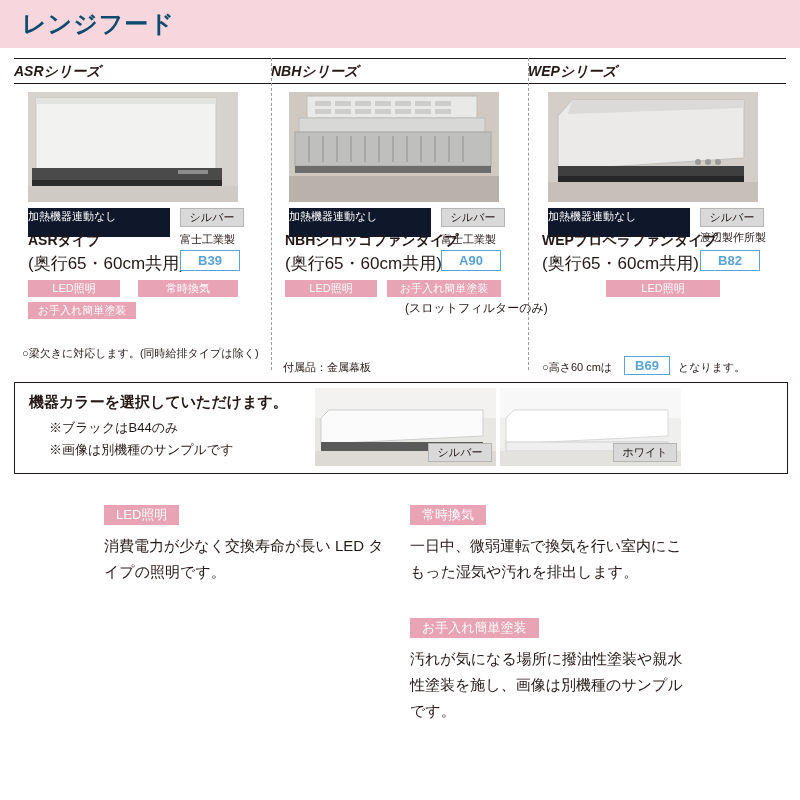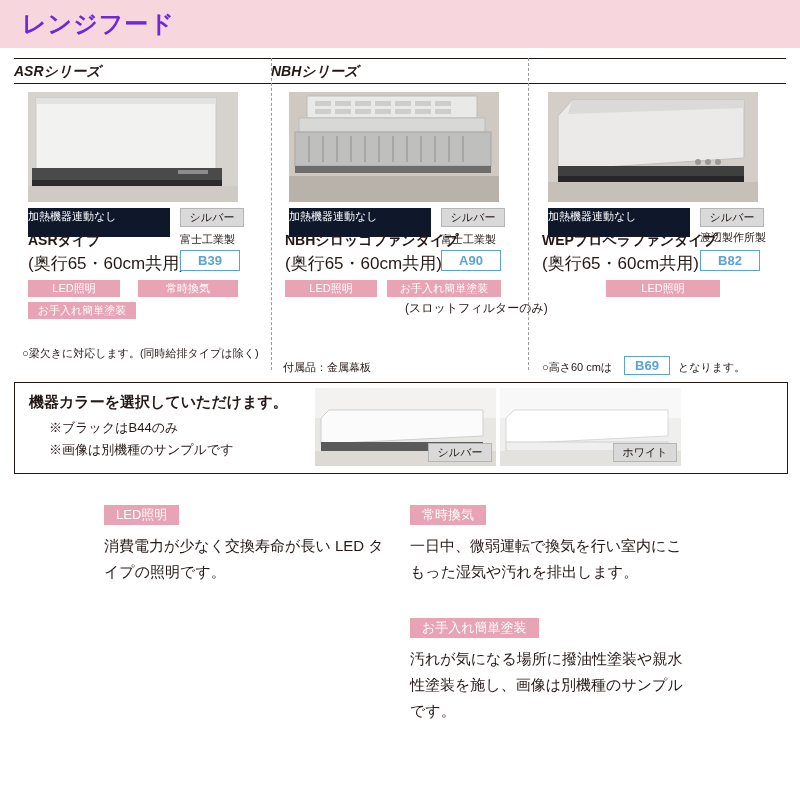--- a/index.html
+++ b/index.html
@@ -26,21 +26,21 @@
     left: 0; top: 0;
     width: 800px;
     height: 48px;
     background: #f7d7dd;
   }
   .header-title {
     position: absolute;
     left: 22px; top: 8px;
     font-size: 24px;
     font-weight: bold;
-    color: #6d28d9;
+    color: #0c4a6e;
     letter-spacing: 1px;
     line-height: 32px;
   }
 
   
   .series-table {
     position: absolute;
     left: 14px; top: 58px;
     width: 772px;
     height: 312px;
@@ -238,20 +238,21 @@
 <div class="page">
 
   <div class="header-band"></div>
   <div class="header-title">レンジフード</div>
 
   <div class="series-table">
 
     <div class="series-head">
       <div class="series-head-cell col0">ASRシリーズ</div>
       <div class="series-head-cell col1">NBHシリーズ</div>
+      <div class="series-head-cell col2">WEPシリーズ</div>
     </div>
 
     <div class="vsep a"></div>
     <div class="vsep b"></div>
 
     <div class="col-body" style="left:0;width:257px;">
 
       <div class="prod-img" style="left:14px;">
         <svg width="210" height="110" viewBox="0 0 210 110">
           <rect x="0" y="0" width="210" height="110" fill="#d6d2cd"></rect>

